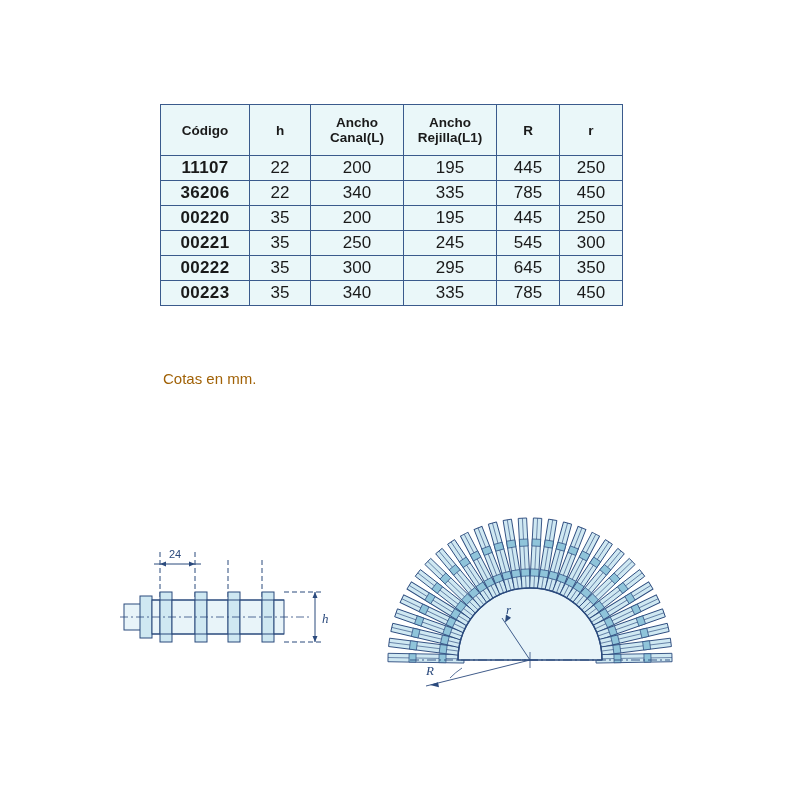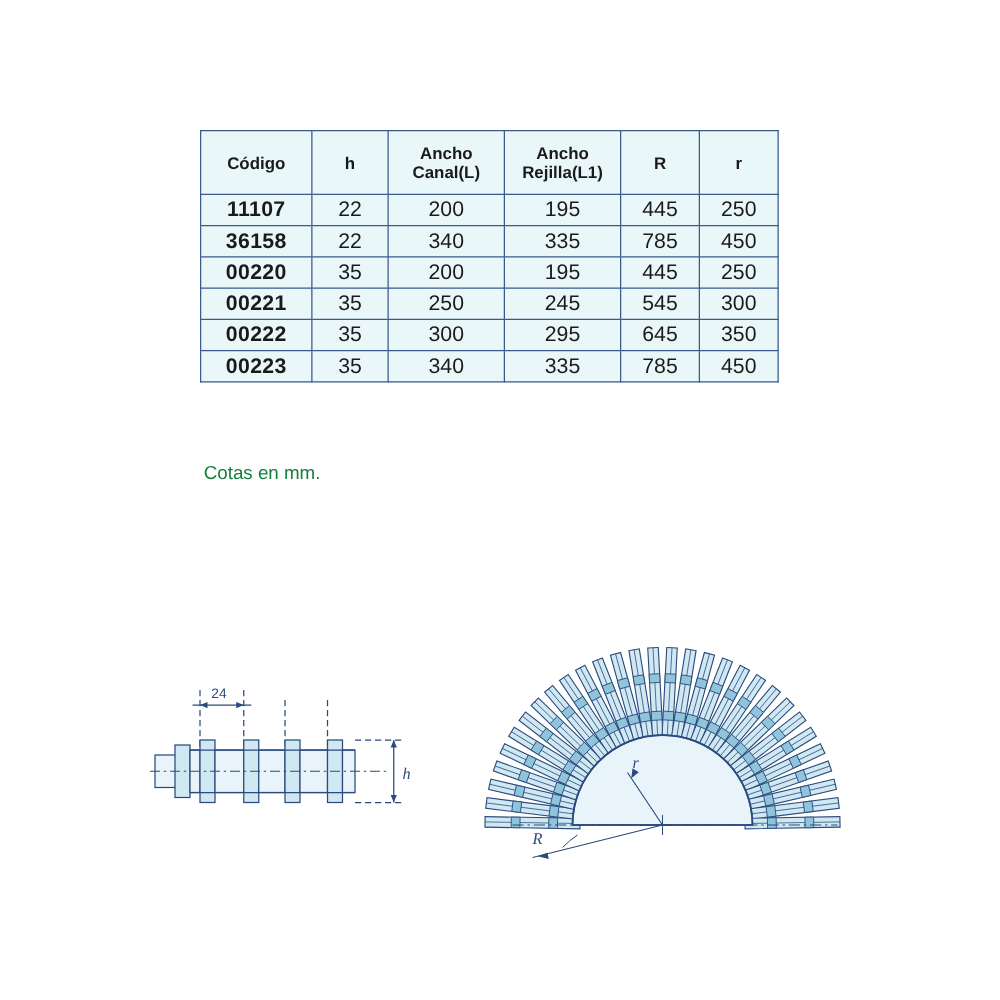--- a/index.html
+++ b/index.html
@@ -56,21 +56,21 @@
   .col-R      { width: 62px; }
   .col-r      { width: 62px; }
 
   .hdr-two-line { white-space: pre-line; }
 
   #cotas {
     position: absolute;
     left: 163px;
     top: 370px;
     font-size: 15px;
-    color: #15803d;
+    color: #a16207;
     font-family: "Liberation Sans", sans-serif;
   }
 
   
   #drawing-left {
     position: absolute;
     left: 110px;
     top: 530px;
     width: 260px;
     height: 180px;
@@ -118,21 +118,21 @@
       <tbody>
         <tr>
           <td class="code">11107</td>
           <td>22</td>
           <td>200</td>
           <td>195</td>
           <td>445</td>
           <td>250</td>
         </tr>
         <tr>
-          <td class="code">36158</td>
+          <td class="code">36206</td>
           <td>22</td>
           <td>340</td>
           <td>335</td>
           <td>785</td>
           <td>450</td>
         </tr>
         <tr>
           <td class="code">00220</td>
           <td>35</td>
           <td>200</td>

